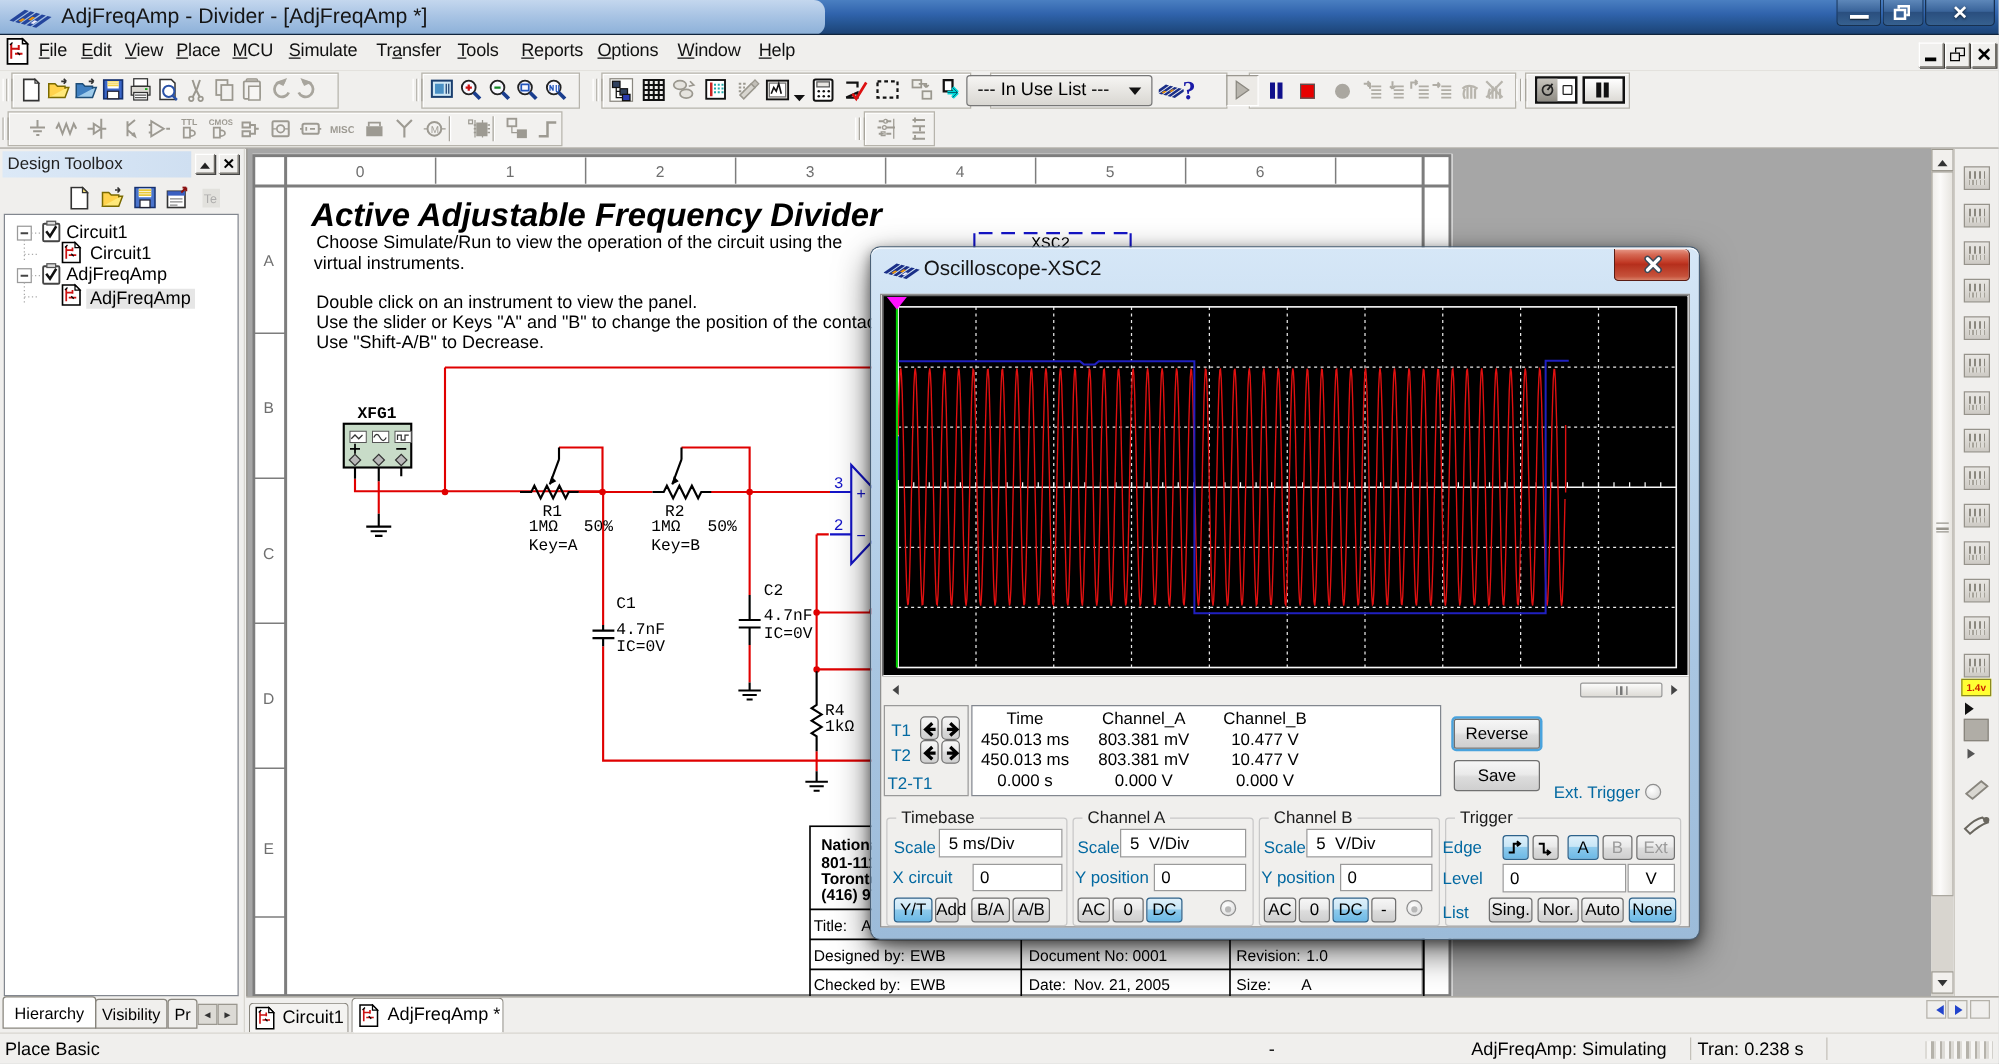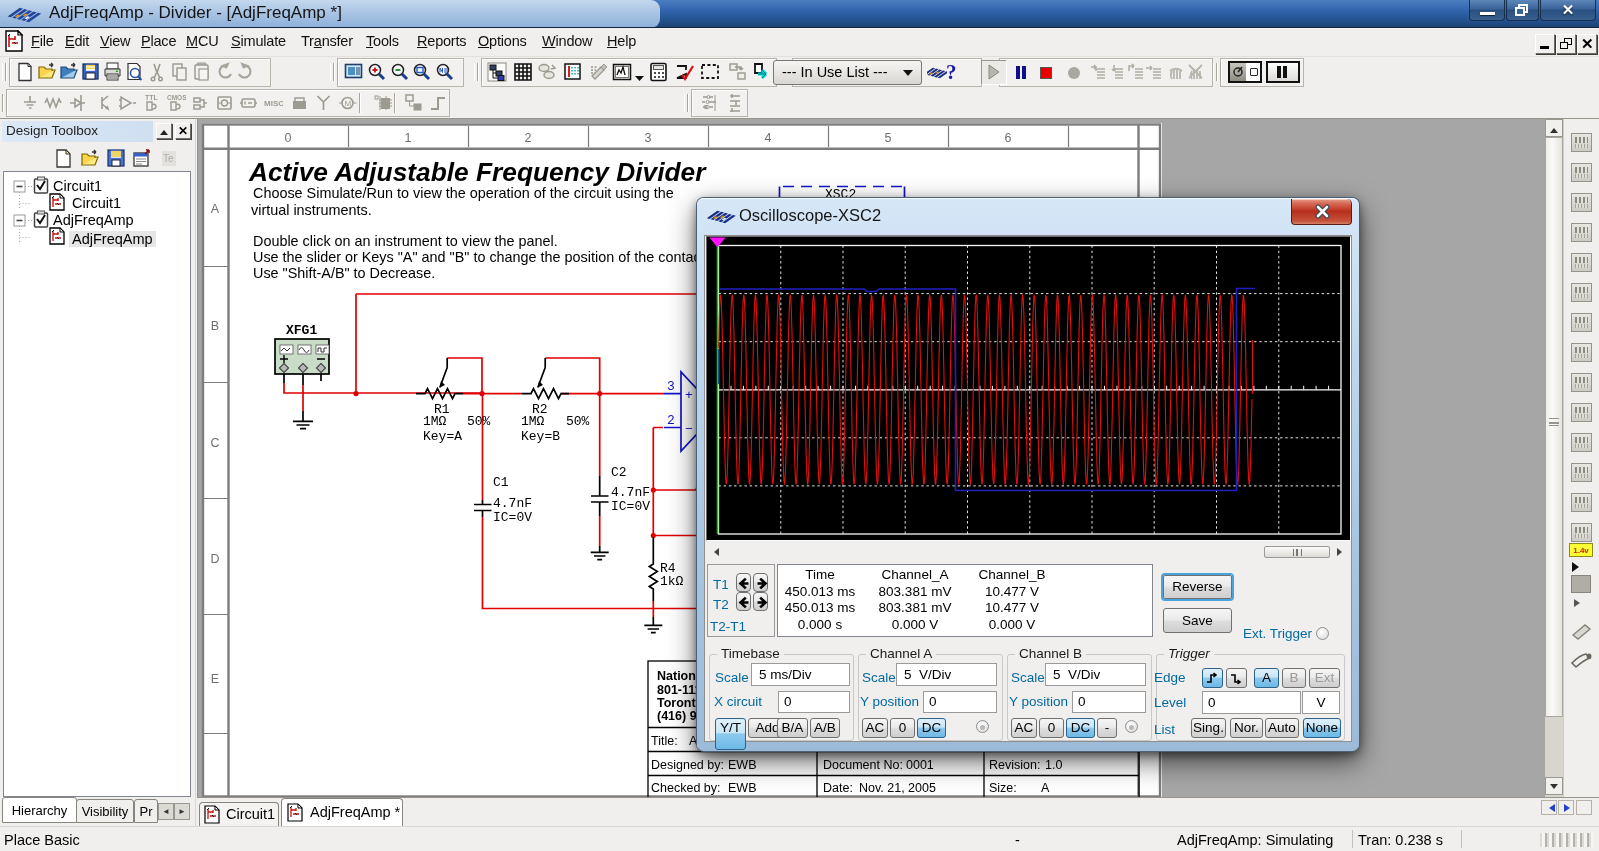--- a/index.html
+++ b/index.html
@@ -853,29 +853,29 @@
     <div class="radio" style="left:1316px;top:627px;"></div>
     <div class="grpbox" style="left:709px;top:654px;width:145px;height:87px;">
       <div class="grplab" style="left:7px;">Timebase</div>
     </div>
     <div class="grpbox" style="left:858px;top:654px;width:145px;height:87px;">
       <div class="grplab" style="left:7px;">Channel A</div>
     </div>
     <div class="grpbox" style="left:1007px;top:654px;width:145px;height:87px;">
       <div class="grplab" style="left:7px;">Channel B</div>
     </div>
-    <div class="grpbox" style="left:1156px;top:654px;width:189px;height:87px;font-style:italic;">
+    <div class="grpbox" style="left:1156px;top:654px;width:189px;height:87px;">
       <div class="grplab" style="left:7px;">Trigger</div>
     </div>
     <div class="flab" style="left:715px;top:670px;">Scale</div>
     <div class="w7txt" style="left:751px;top:663px;width:99px;height:23px;line-height:21px;padding-left:7px;">5 ms/Div</div>
     <div class="flab" style="left:714px;top:694px;">X circuit</div>
     <div class="w7txt" style="left:778px;top:691px;width:72px;height:22px;line-height:20px;padding-left:5px;">0</div>
-    <div class="w7btn w7sel" style="left:715px;top:718px;width:31px;height:32px;line-height:18px;">Y/T</div>
-    <div class="w7btn" style="left:748px;top:718px;width:39px;height:20px;line-height:18px;">Add</div>
+    <div class="w7btn w7sel" style="left:715px;top:718px;width:31px;height:20px;line-height:18px;">Y/T</div>
+    <div class="w7btn" style="left:748px;top:718px;width:19px;height:20px;line-height:18px;">Add</div>
     <div class="w7btn" style="left:777px;top:718px;width:31px;height:20px;line-height:18px;">B/A</div>
     <div class="w7btn" style="left:810px;top:718px;width:30px;height:20px;line-height:18px;">A/B</div>
     <div class="flab" style="left:862px;top:670px;">Scale</div>
     <div class="w7txt" style="left:896px;top:663px;width:101px;height:23px;line-height:21px;padding-left:7px;">5&nbsp;&nbsp;V/Div</div>
     <div class="flab" style="left:860px;top:694px;">Y position</div>
     <div class="w7txt" style="left:923px;top:691px;width:74px;height:22px;line-height:20px;padding-left:5px;">0</div>
     <div class="w7btn" style="left:862px;top:718px;width:26px;height:20px;line-height:18px;">AC</div>
     <div class="w7btn" style="left:890px;top:718px;width:25px;height:20px;line-height:18px;">0</div>
     <div class="w7btn w7sel" style="left:917px;top:718px;width:29px;height:20px;line-height:18px;">DC</div>
     <div class="radio" style="left:976px;top:720px;">

